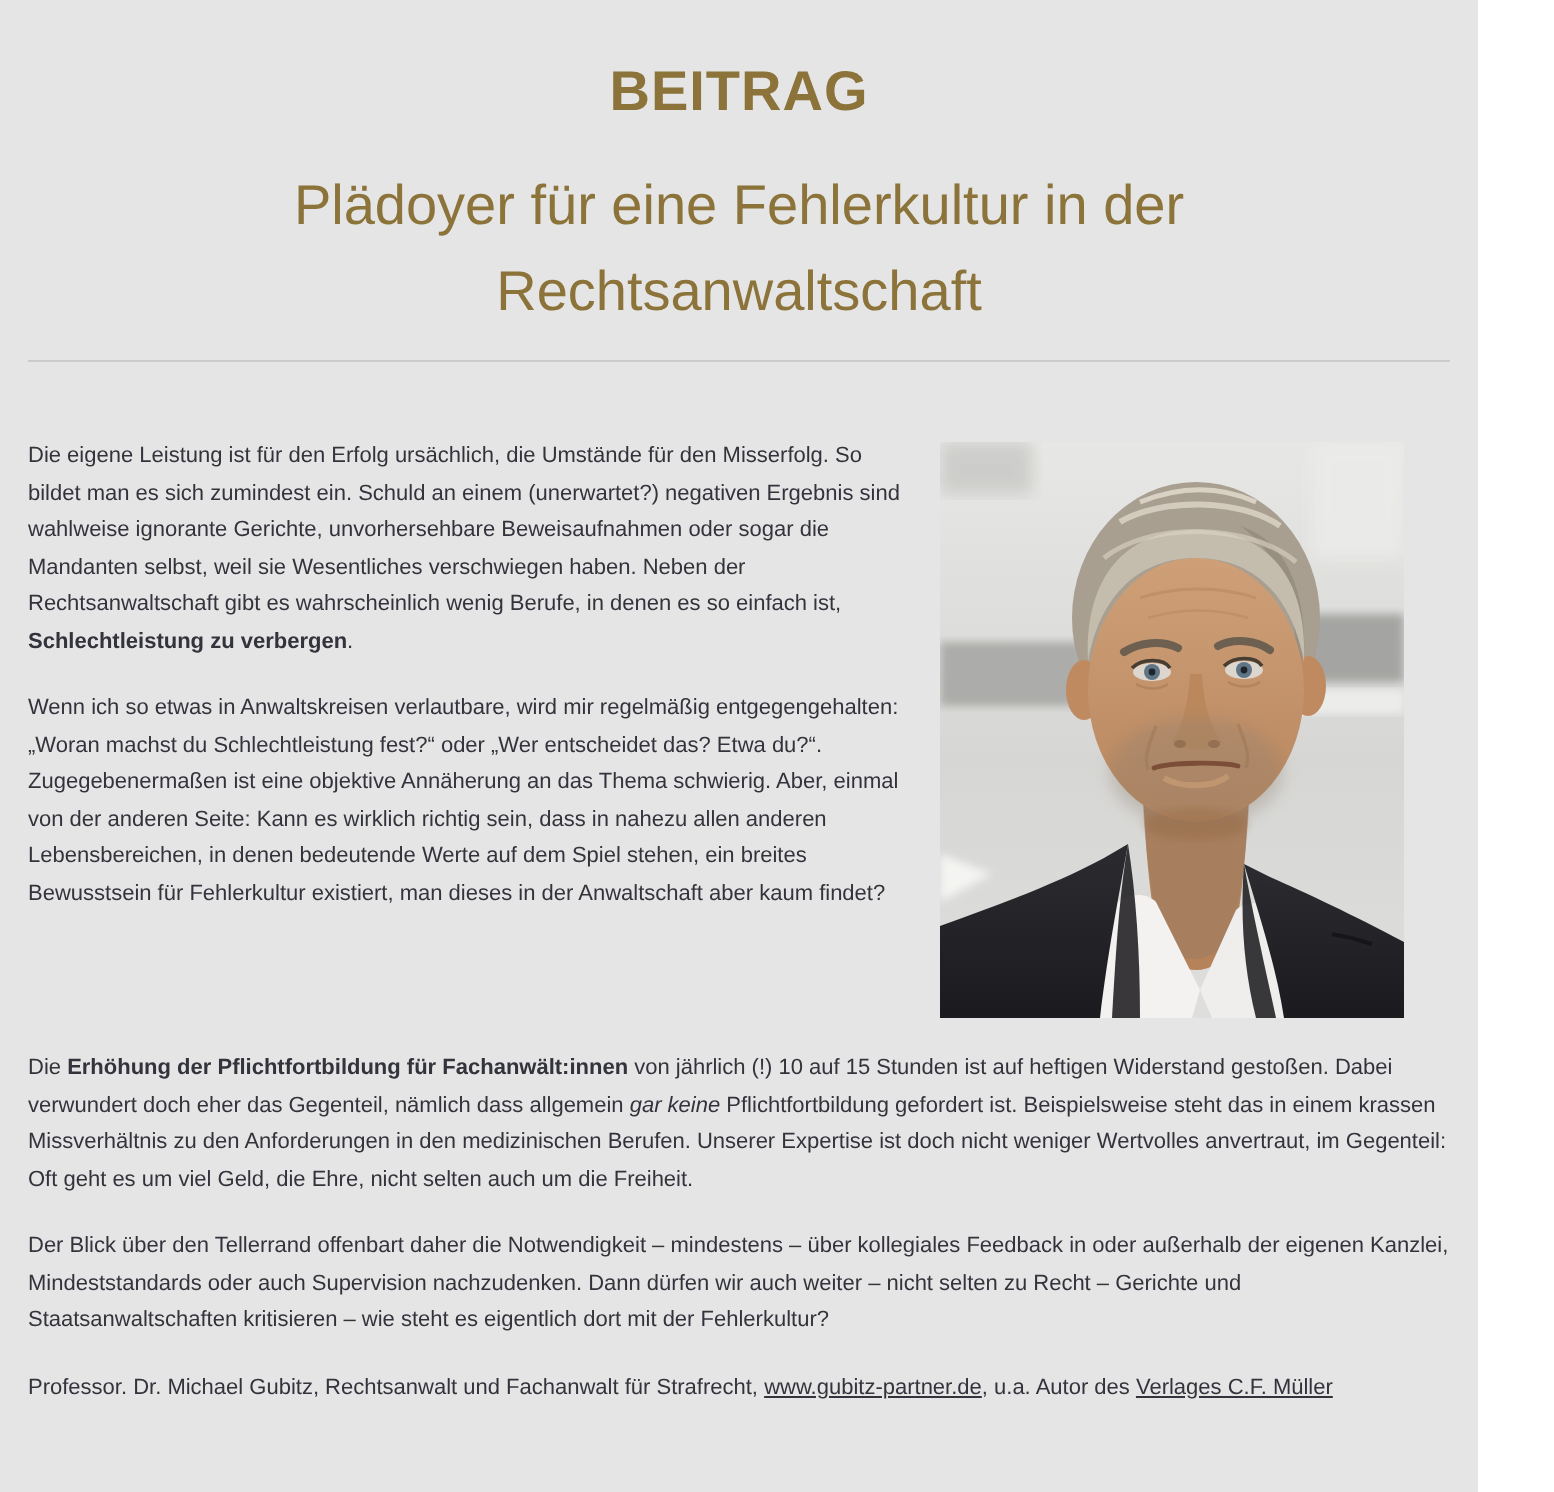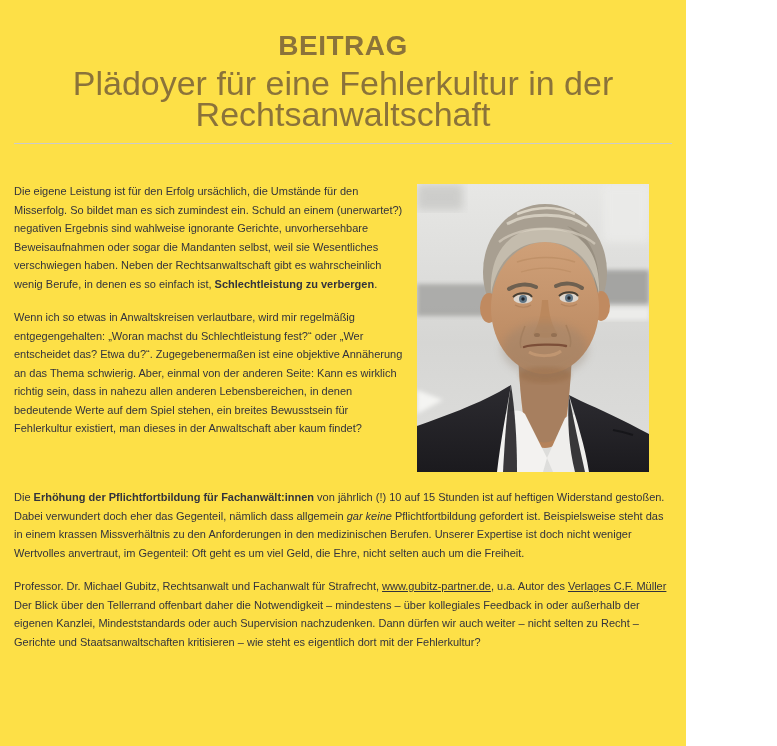--- a/index.html
+++ b/index.html
@@ -1,38 +1,38 @@
 <!DOCTYPE html>
 <html lang="de"><head>
 <meta charset="utf-8">
 <style>
   html, body { margin: 0; padding: 0; background: #ffffff; }
   .page {
-    width: 686px;
+    width: 739px;
     min-height: 746px;
     box-sizing: border-box;
     padding: 30px 14px 10px 14px;
     font-family: "Liberation Sans", sans-serif;
     color: #33333c;
-    background: #fde047;
+    background: #e5e5e5;
   }
   header { text-align: center; }
   h1.kicker {
     margin: 0;
     font-size: 28px;
     line-height: 31px;
     font-weight: 700;
     color: #8b733a;
     letter-spacing: 0.5px;
   }
   h2.title {
-    margin: 7px auto 0 auto;
+    margin: 20px auto 0 auto;
     max-width: 580px;
-    font-size: 34px;
-    line-height: 31px;
+    font-size: 28px;
+    line-height: 43px;
     font-weight: 400;
     color: #8b733a;
   }
   hr.divider {
     border: none;
     border-top: 1px solid #cbcbcb;
     margin: 13px 0 0 0;
   }
   main {
     padding-top: 38px;
@@ -161,18 +161,18 @@
         <path d="M196,246 C202,247 210,249 216,251" stroke="#0e0d10" stroke-width="2" opacity="0.6" fill="none"></path>
       </svg>
     </figure>
 
     <p class="body-text"><span>Die eigene Leistung ist für den Erfolg ursächlich, die Umstände für den Misserfolg. So bildet man es sich zumindest ein. Schuld an einem (unerwartet?) negativen Ergebnis sind wahlweise ignorante Gerichte, unvorhersehbare Beweisaufnahmen oder sogar die Mandanten selbst, weil sie Wesentliches verschwiegen haben. Neben der Rechtsanwaltschaft gibt es wahrscheinlich wenig Berufe, in denen es so einfach ist, </span><strong>Schlechtleistung zu verbergen</strong><span>.</span></p>
 
     <p class="body-text">Wenn ich so etwas in Anwaltskreisen verlautbare, wird mir regelmäßig entgegengehalten: „Woran machst du Schlechtleistung fest?“ oder „Wer entscheidet das? Etwa du?“. Zugegebenermaßen ist eine objektive Annäherung an das Thema schwierig. Aber, einmal von der anderen Seite: Kann es wirklich richtig sein, dass in nahezu allen anderen Lebensbereichen, in denen bedeutende Werte auf dem Spiel stehen, ein breites Bewusstsein für Fehlerkultur existiert, man dieses in der Anwaltschaft aber kaum findet?</p>
 
     <p class="body-text clear-after-photo"><span>Die </span><strong>Erhöhung der Pflichtfortbildung für Fachanwält:innen</strong><span> von jährlich (!) 10 auf 15 Stunden ist auf heftigen Widerstand gestoßen. Dabei verwundert doch eher das Gegenteil, nämlich dass allgemein </span><em>gar keine</em><span> Pflichtfortbildung gefordert ist. Beispielsweise steht das in einem krassen Missverhältnis zu den Anforderungen in den medizinischen Berufen. Unserer Expertise ist doch nicht weniger Wertvolles anvertraut, im Gegenteil: Oft geht es um viel Geld, die Ehre, nicht selten auch um die Freiheit.</span></p>
 
+    <p class="body-text">Der Blick über den Tellerrand offenbart daher die Notwendigkeit – mindestens – über kollegiales Feedback in oder außerhalb der eigenen Kanzlei, Mindeststandards oder auch Supervision nachzudenken. Dann dürfen wir auch weiter – nicht selten zu Recht – Gerichte und Staatsanwaltschaften kritisieren – wie steht es eigentlich dort mit der Fehlerkultur?</p>
+
     <p class="body-text byline"><span>Professor. Dr. Michael Gubitz, Rechtsanwalt und Fachanwalt für Strafrecht, </span><a class="link">www.gubitz-partner.de</a><span>, u.a. Autor des </span><a class="link">Verlages C.F. Müller</a></p>
-
-    <p class="body-text">Der Blick über den Tellerrand offenbart daher die Notwendigkeit – mindestens – über kollegiales Feedback in oder außerhalb der eigenen Kanzlei, Mindeststandards oder auch Supervision nachzudenken. Dann dürfen wir auch weiter – nicht selten zu Recht – Gerichte und Staatsanwaltschaften kritisieren – wie steht es eigentlich dort mit der Fehlerkultur?</p>
 
   </main>
 </div>
 
 </body></html>

